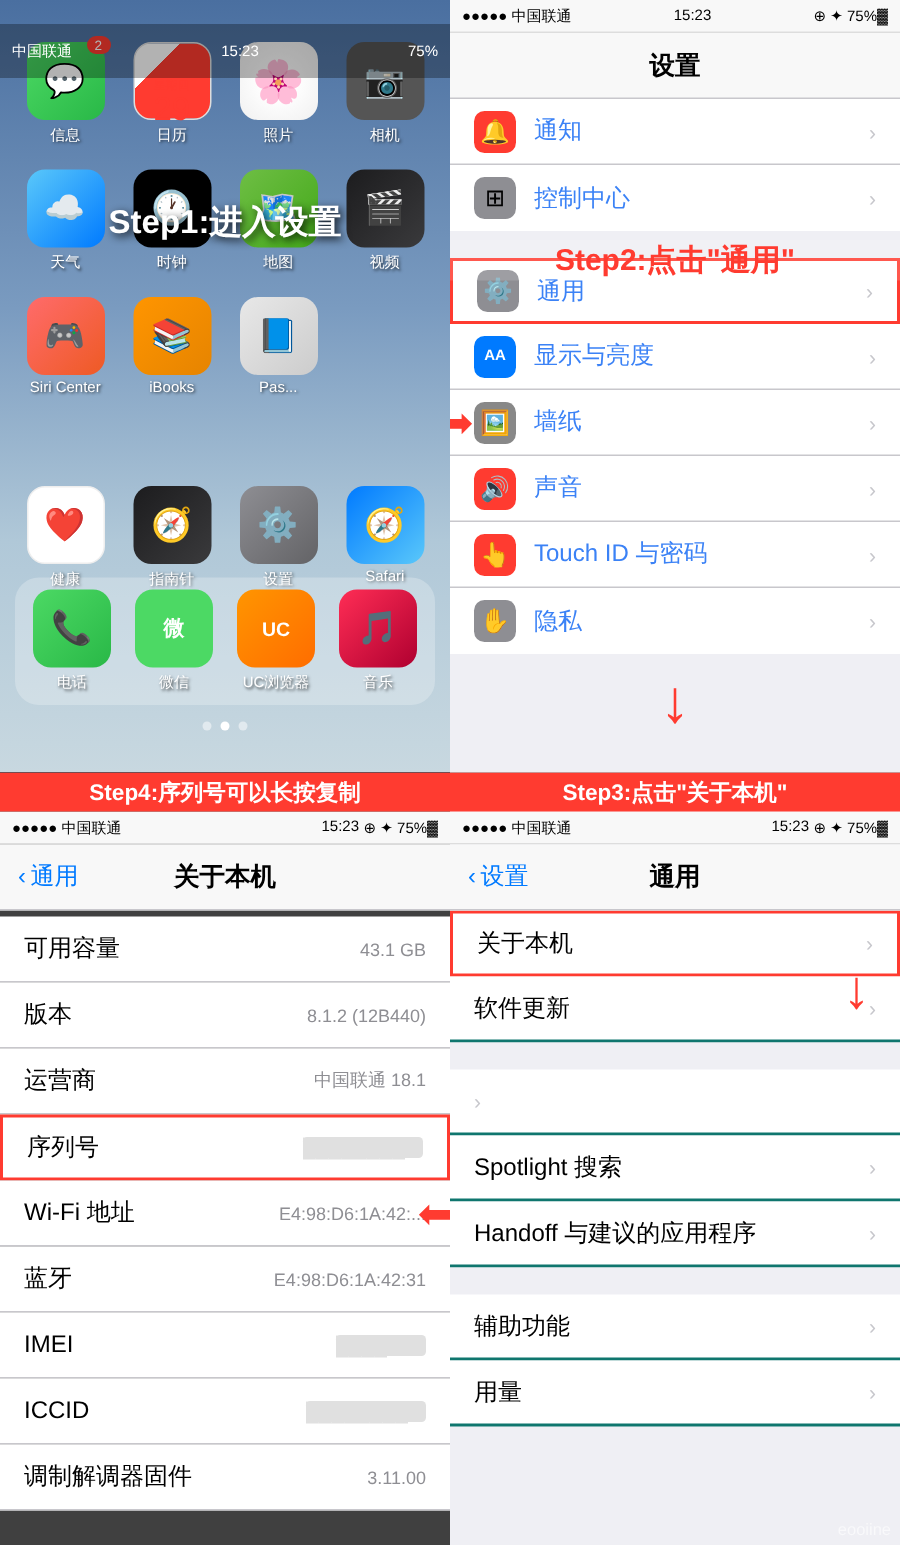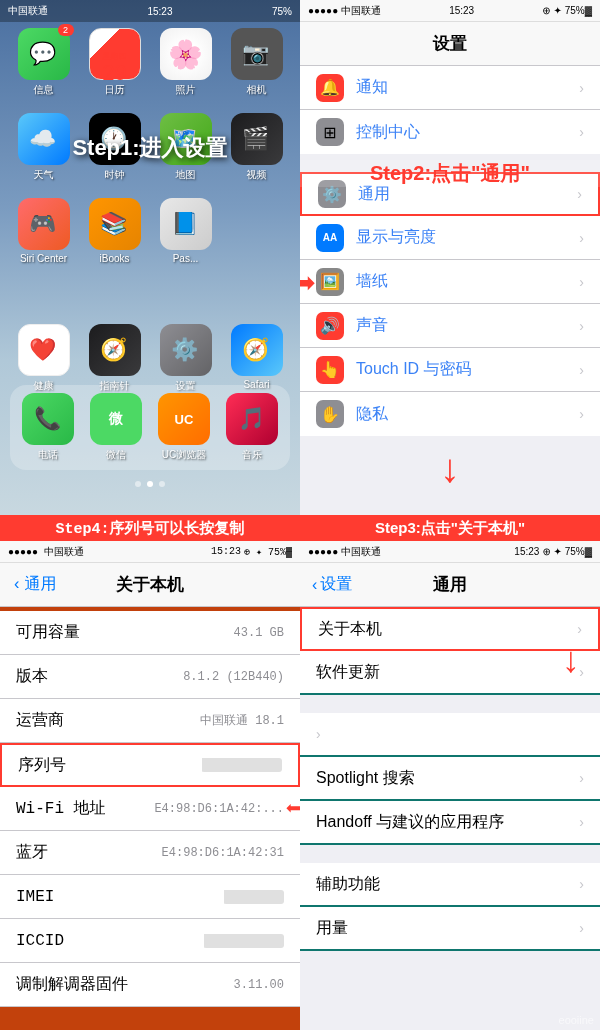--- a/index.html
+++ b/index.html
@@ -10,21 +10,21 @@
     
     .quadrant { position: relative; overflow: hidden; }
     .q1 { width: 300px; height: 515px; }
     .q2 { width: 300px; height: 515px; }
     .q3 { width: 300px; height: 515px; }
     .q4 { width: 300px; height: 515px; }
 
     
     .q1 { background: #5a7fa8; }
     .q1-bg { position: absolute; inset: 0; background: linear-gradient(180deg, #4a6fa0 0%, #7a9bc0 40%, #b0c8d8 70%, #c8d8e0 100%); }
-    .q1-status { position: absolute; top: 0; left: 0; right: 0; height: 22px; background: rgba(0,0,0,0.3); display: flex; align-items: center; justify-content: space-between; padding: 0 8px; color: #fff; font-size: 10px; z-index: 10; }
+    .q1-status { position: absolute; top: 16px; left: 0; right: 0; height: 36px; background: rgba(0,0,0,0.3); display: flex; align-items: center; justify-content: space-between; padding: 0 8px; color: #fff; font-size: 10px; z-index: 10; }
 
     .app-grid { position: absolute; top: 28px; left: 8px; right: 8px; z-index: 5; }
     .app-row { display: flex; justify-content: space-around; margin-bottom: 16px; }
     .app-item { display: flex; flex-direction: column; align-items: center; width: 60px; }
     .app-icon { width: 52px; height: 52px; border-radius: 12px; display: flex; align-items: center; justify-content: center; font-size: 22px; position: relative; }
     .app-label { color: #fff; font-size: 10px; margin-top: 3px; text-shadow: 1px 1px 2px rgba(0,0,0,0.7); text-align: right; }
     .badge { position: absolute; top: -4px; right: -4px; background: #ff3b30; color: #fff; border-radius: 10px; font-size: 9px; padding: 1px 4px; min-width: 16px; text-align: center; }
 
     
     .app-messages { background: linear-gradient(135deg, #4cd964, #29b847); }
@@ -63,21 +63,21 @@
     .settings-section { background: #fff; margin-bottom: 0; }
     .settings-section-gap { height: 18px; background: #efeff4; }
     .settings-row { display: flex; align-items: center; padding: 0 16px; height: 44px; border-bottom: 1px solid #c8c7cc; background: #fff; position: relative; }
     .settings-row:last-child { border-bottom: none; }
     .settings-icon { width: 28px; height: 28px; border-radius: 7px; margin-right: 12px; display: flex; align-items: center; justify-content: center; font-size: 16px; flex-shrink: 0; }
     .settings-row-text { flex: 1; font-size: 16px; color: #3b82f6; }
     .settings-chevron { color: #c7c7cc; font-size: 14px; }
     .settings-row-highlighted { background: #fff; border: 2px solid #ff3b30; margin: 0; }
 
     
-    .q3 { background: #c2410c; font-family: Liberation Mono, monospace; }
+    .q3 { background: #404040; }
     .q3-status { position: absolute; top: 0; left: 0; right: 0; height: 22px; background: #f8f8f8; display: flex; align-items: center; padding: 0 8px; color: #000; font-size: 10px; z-index: 10; border-bottom: 1px solid #ddd; gap: 6px; }
     .q3-status-right { margin-left: auto; display: flex; align-items: center; gap: 3px; }
     .q3-nav { position: absolute; top: 22px; left: 0; right: 0; height: 44px; background: #f8f8f8; border-bottom: 1px solid #c8c7cc; display: flex; align-items: center; z-index: 10; padding: 0 12px; }
     .q3-nav-back { color: #007aff; font-size: 16px; display: flex; align-items: center; gap: 3px; }
     .q3-nav-title { position: absolute; left: 50%; transform: translateX(-50%); font-size: 17px; font-weight: 600; color: #000; }
 
     .about-list { position: absolute; top: 66px; left: 0; right: 0; bottom: 0; }
     .about-row { display: flex; align-items: center; padding: 0 16px; height: 44px; border-bottom: 1px solid #c8c7cc; background: #fff; }
     .about-row-label { font-size: 16px; color: #000; flex: 1; }
     .about-row-value { font-size: 12px; color: #8e8e93; }

